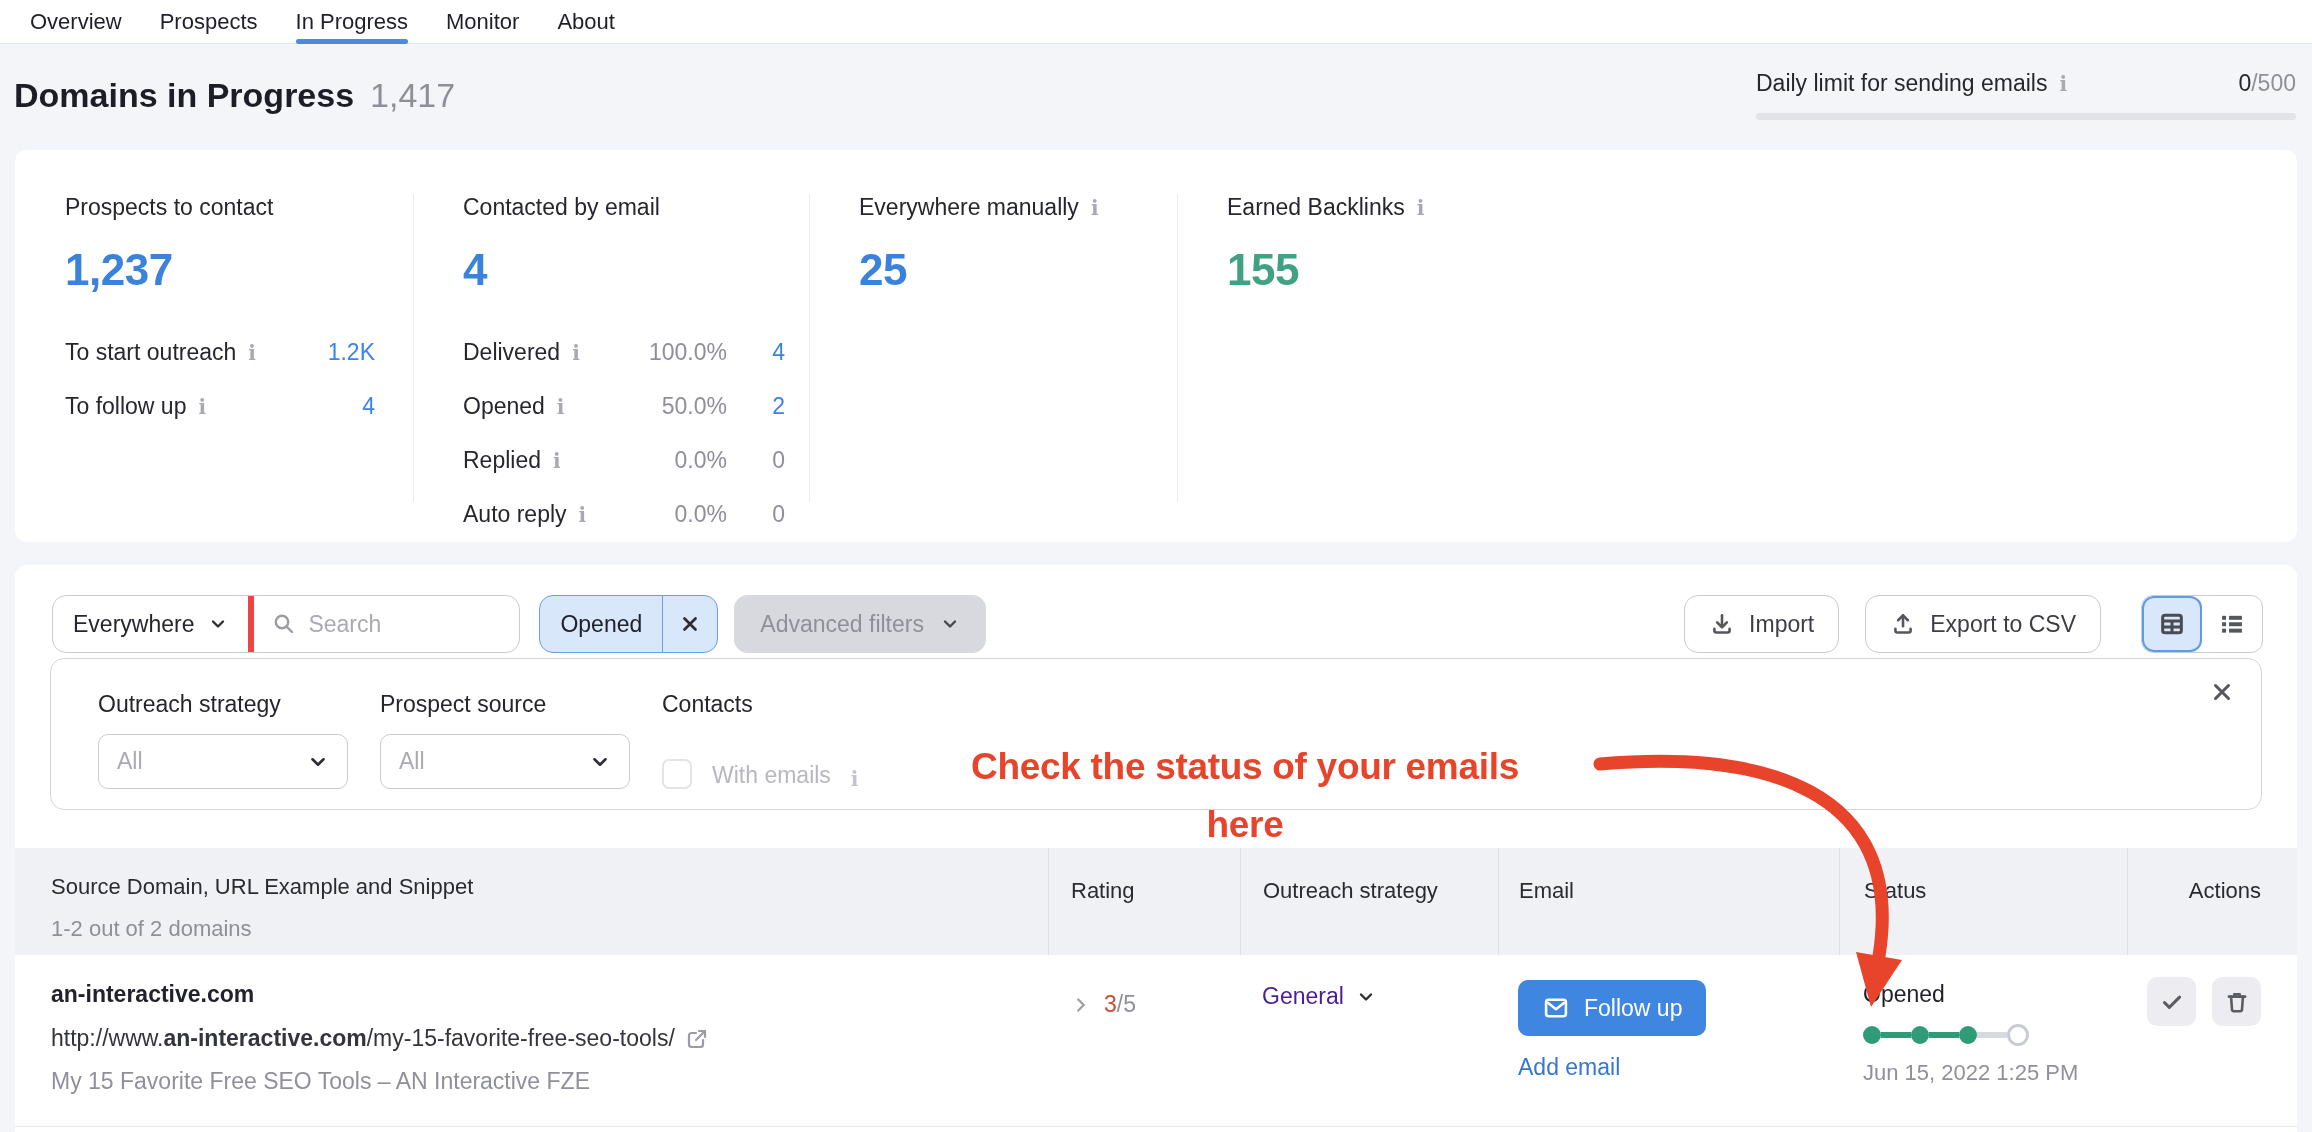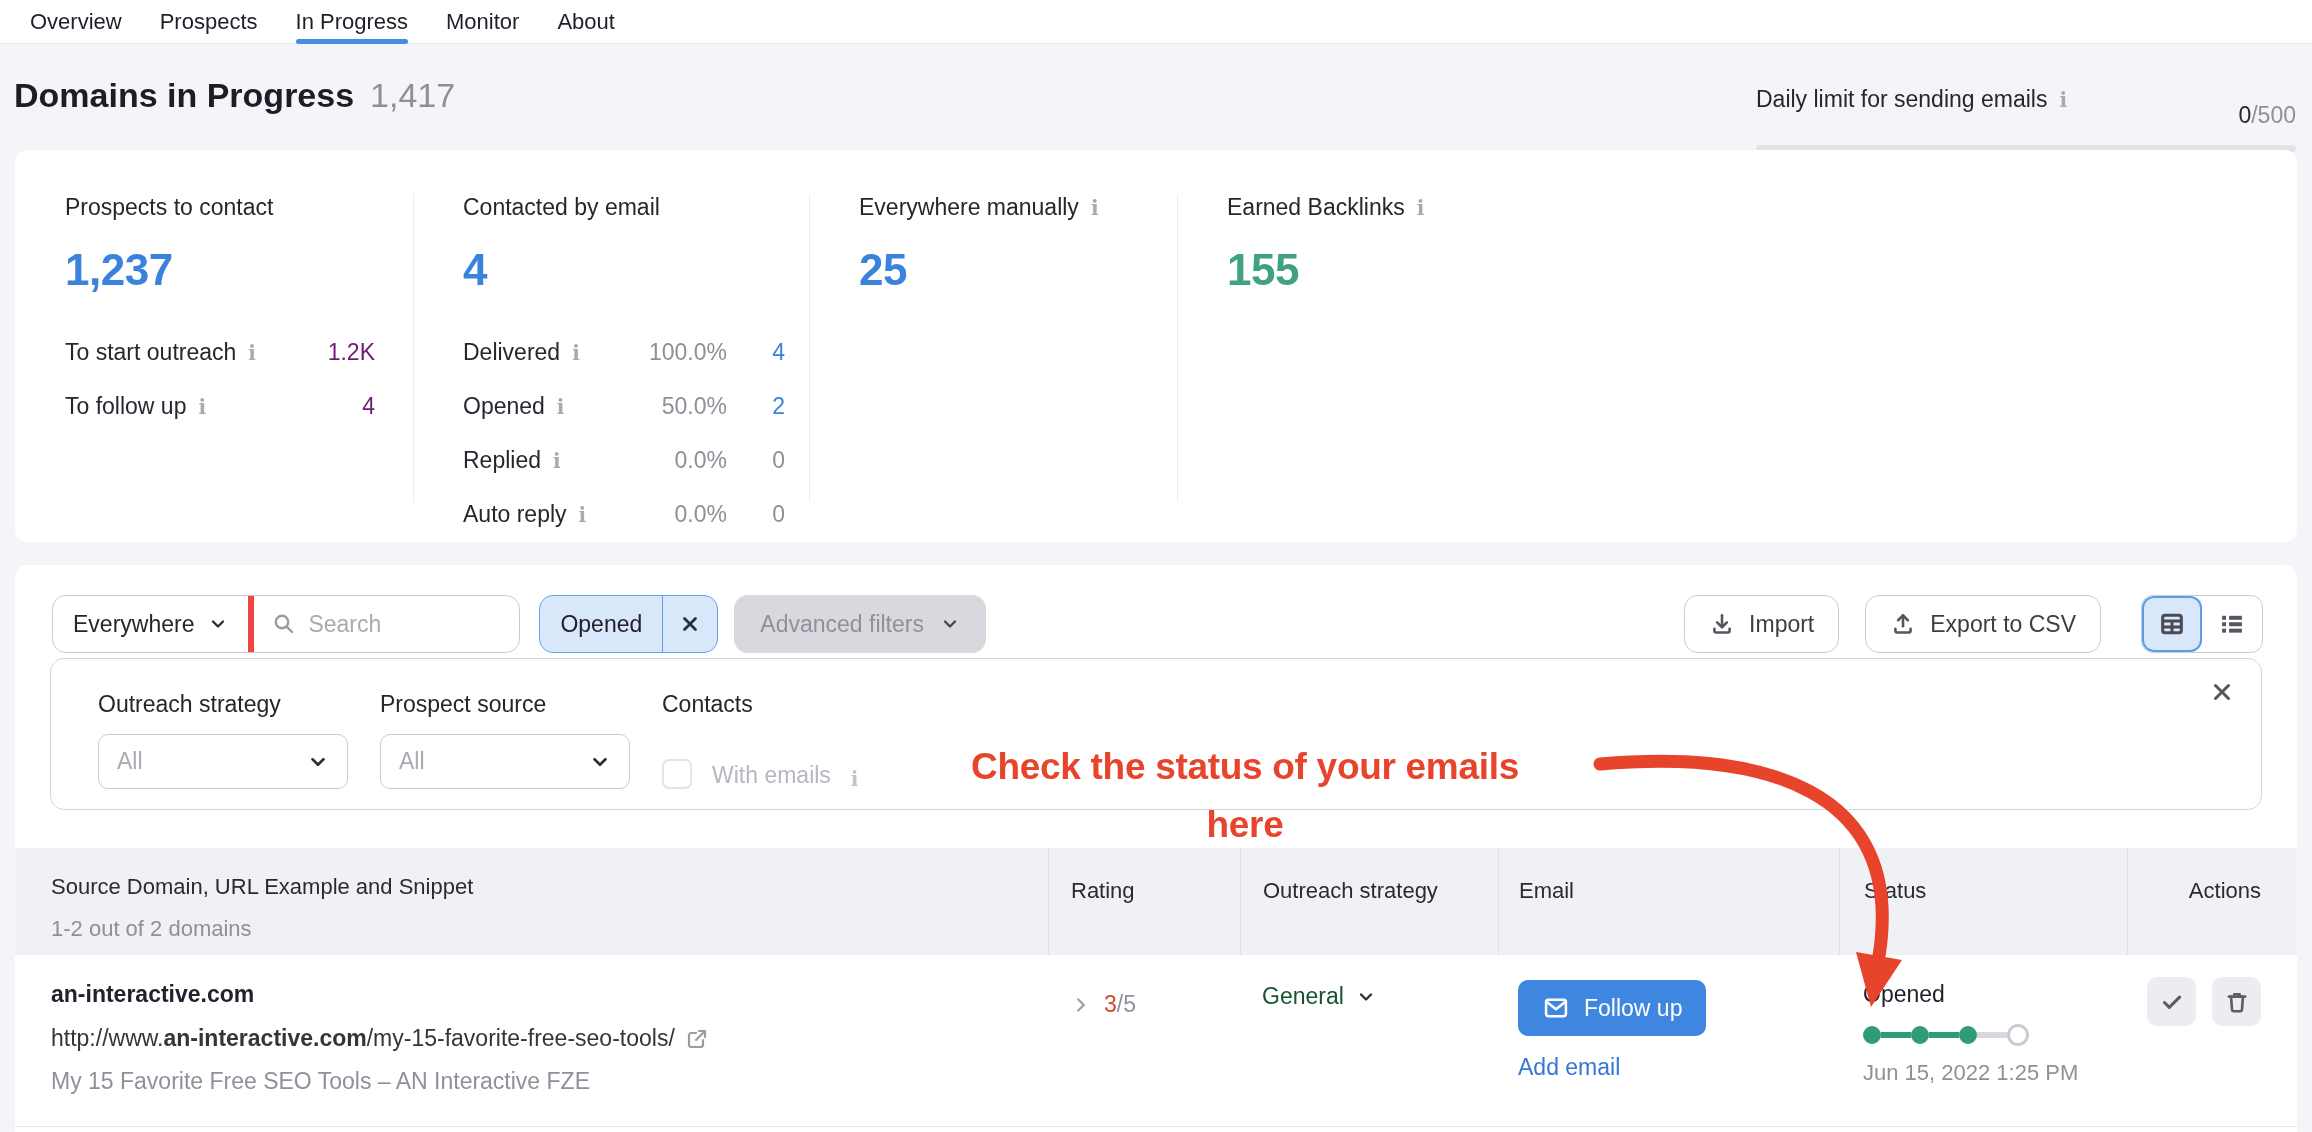--- a/index.html
+++ b/index.html
@@ -13,21 +13,21 @@
   .tab.active::after{content:"";position:absolute;left:0;right:0;bottom:-1px;height:5px;background:#4a8ae0;border-radius:3px;}
 
   
   .page-head{position:absolute;top:44px;left:0;right:0;height:106px;}
   .title-wrap{position:absolute;left:14px;top:32px;display:flex;align-items:baseline;gap:16px;}
   .page-title{font-size:34px;font-weight:700;color:#1d1d28;}
   .page-count{font-size:34px;color:#8f8f99;}
   .daily{position:absolute;right:16px;top:26px;width:540px;}
   .daily-row{display:flex;align-items:center;}
   .daily-label{font-size:23px;color:#26262f;}
-  .daily-value{margin-left:auto;font-size:23px;margin-top:32px;}
+  .daily-value{margin-left:auto;font-size:23px;}
   .daily-value .used{color:#26262f;}
   .daily-value .total{color:#8f8f99;}
   .daily-bar{margin-top:16px;height:7px;border-radius:4px;background:#e2e3e9;}
 
   
   .info{font-family:"DejaVu Serif",serif;font-weight:700;font-size:20px;color:#a8a9b1;line-height:1;display:inline-block;}
 
   
   .stats-card{position:absolute;left:15px;right:15px;top:150px;height:392px;background:#fff;border-radius:12px;display:flex;padding-top:44px;}
   .stat-col{position:relative;padding-left:50px;padding-right:24px;}
@@ -35,21 +35,21 @@
   .stat-col.c2{width:396px;}
   .stat-col.c3{width:368px;}
   .stat-col.c4{flex:1;}
   .stat-col + .stat-col::before{content:"";position:absolute;left:0;top:0;bottom:40px;border-left:1px solid #ebecf1;}
   .stat-label{font-size:23px;color:#26262f;display:flex;align-items:center;gap:12px;}
   .stat-value{font-size:44px;font-weight:700;color:#3b82dd;margin-top:24px;letter-spacing:-0.5px;}
   .stat-value.green{color:#41a183;}
   .stat-rows{margin-top:44px;display:flex;flex-direction:column;gap:27px;max-width:310px;}
   .stat-rows.wide{max-width:330px;}
   .stat-row{display:flex;align-items:center;font-size:23px;color:#26262f;gap:12px;}
-  .stat-row .val{margin-left:auto;color:#701a75;cursor:pointer;}
+  .stat-row .val{margin-left:auto;color:#3b82f6;cursor:pointer;}
   .stat-row .pct{margin-left:auto;color:#8f8f99;}
   .stat-row .cnt{width:26px;text-align:right;color:#3b82dd;margin-left:20px;cursor:pointer;}
   .stat-row .cnt.muted{color:#8f8f99;cursor:default;}
 
   
   .table-card{position:absolute;left:15px;right:15px;top:565px;height:567px;background:#fff;border-radius:12px 12px 0 0;}
 
   
   .toolbar{position:absolute;top:30px;left:37px;right:34px;height:58px;display:flex;align-items:center;}
   .combo{display:flex;align-items:stretch;height:58px;border:1px solid #c9cbd3;border-radius:14px;background:#fff;overflow:hidden;}
@@ -102,21 +102,21 @@
   .trow .col-status{padding-top:26px;}
   .trow .col-actions{padding-top:22px;}
   .row-domain{font-size:23px;font-weight:700;color:#22222c;}
   .row-url{margin-top:17px;font-size:23px;color:#33343c;display:flex;align-items:center;gap:10px;}
   .row-url .bold{font-weight:700;}
   .row-snippet{margin-top:16px;font-size:23px;color:#8f9099;}
   .rating-wrap{display:flex;align-items:center;gap:12px;}
   .rating-chev{color:#cc7a42;display:flex;}
   .rating-num{font-size:23px;color:#cc4b2e;}
   .rating-total{font-size:23px;color:#8f9099;}
-  .outreach-wrap{display:flex;align-items:center;gap:12px;font-size:23px;color:#14532d;cursor:pointer;}
+  .outreach-wrap{display:flex;align-items:center;gap:12px;font-size:23px;color:#4c1d95;cursor:pointer;}
   .btn-followup{display:inline-flex;align-items:center;gap:14px;height:56px;padding:0 24px;background:#3f86e1;border-radius:10px;color:#fff;font-size:23px;cursor:pointer;border:none;font-family:"Liberation Sans",sans-serif;}
   .add-email{display:block;margin-top:18px;font-size:23px;color:#3576d6;cursor:pointer;text-decoration:none;}
   .status-label{font-size:23px;color:#22222c;}
   .stepper{margin-top:16px;display:flex;align-items:center;}
   .dot{width:10px;height:10px;border:9px solid #2f9c78;border-radius:50%;background:#fff;flex:none;}
   .dot.empty{width:22px;height:22px;border:3px solid #c9cbd3;}
   .connector{width:30px;height:6px;background:#d8d9de;flex:none;}
   .connector.filled{background:#2f9c78;}
   .status-date{margin-top:14px;font-size:22px;color:#8f9099;}
   .actions-wrap{display:inline-flex;gap:16px;}

